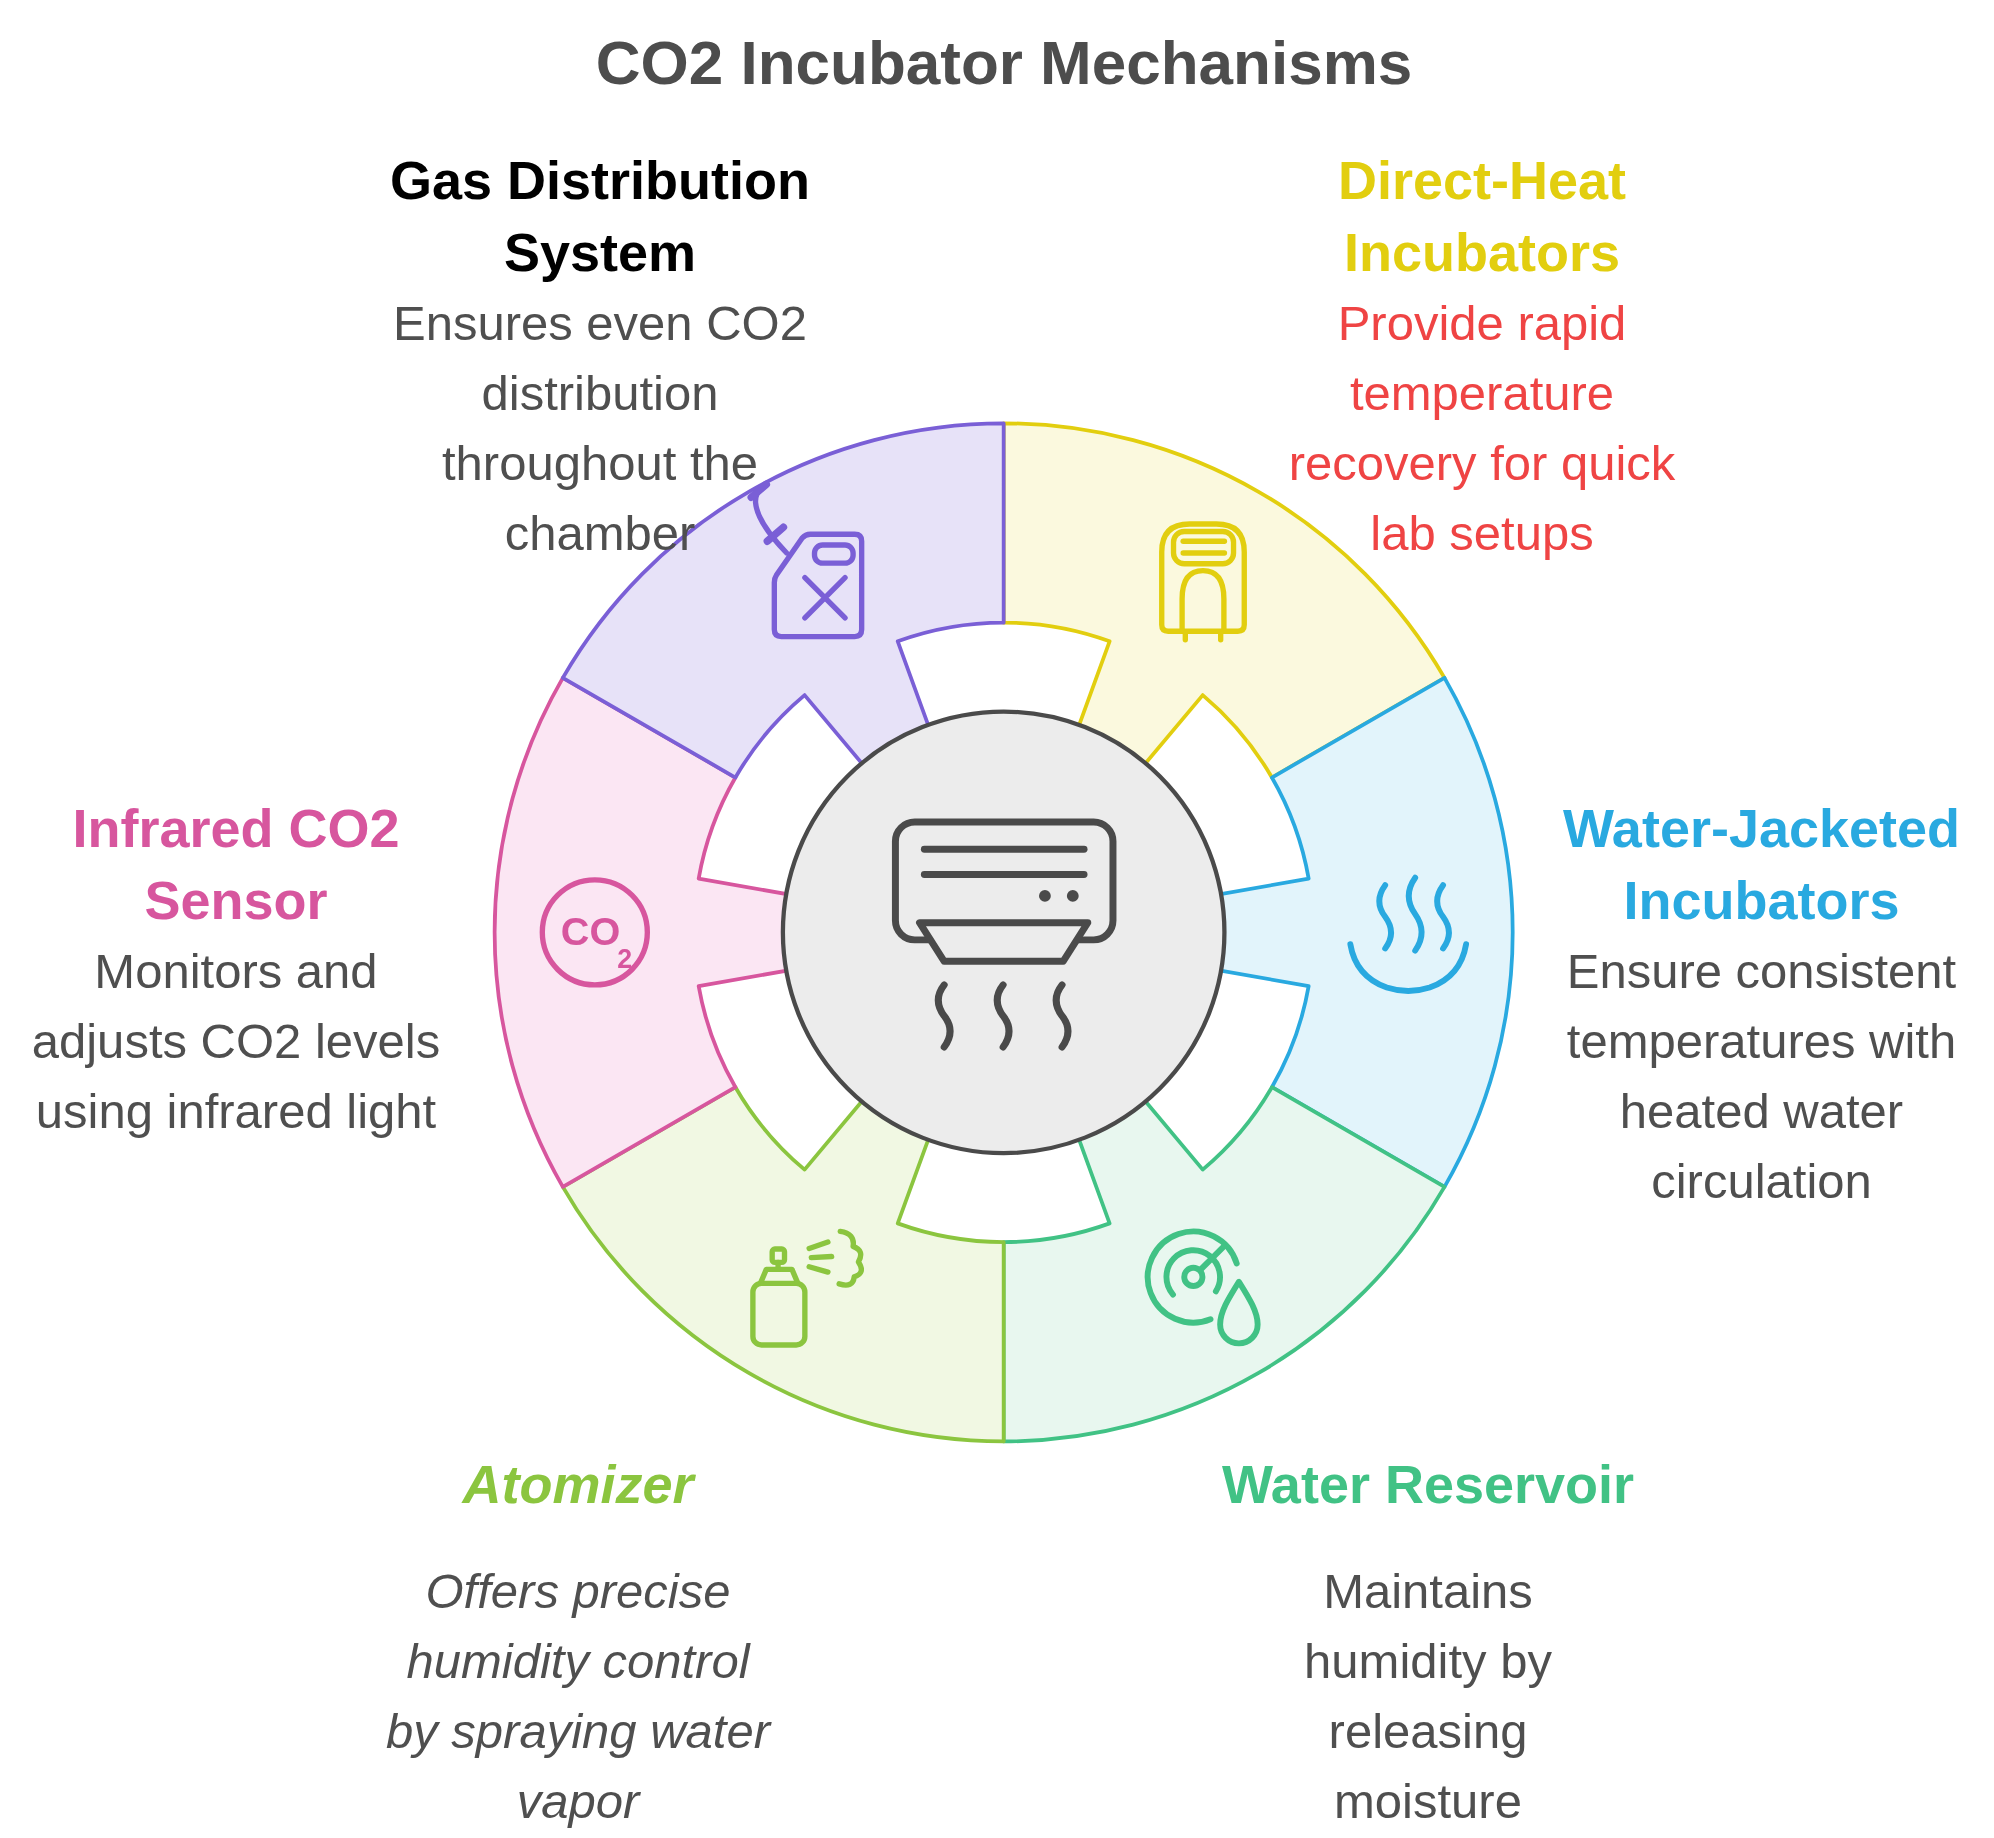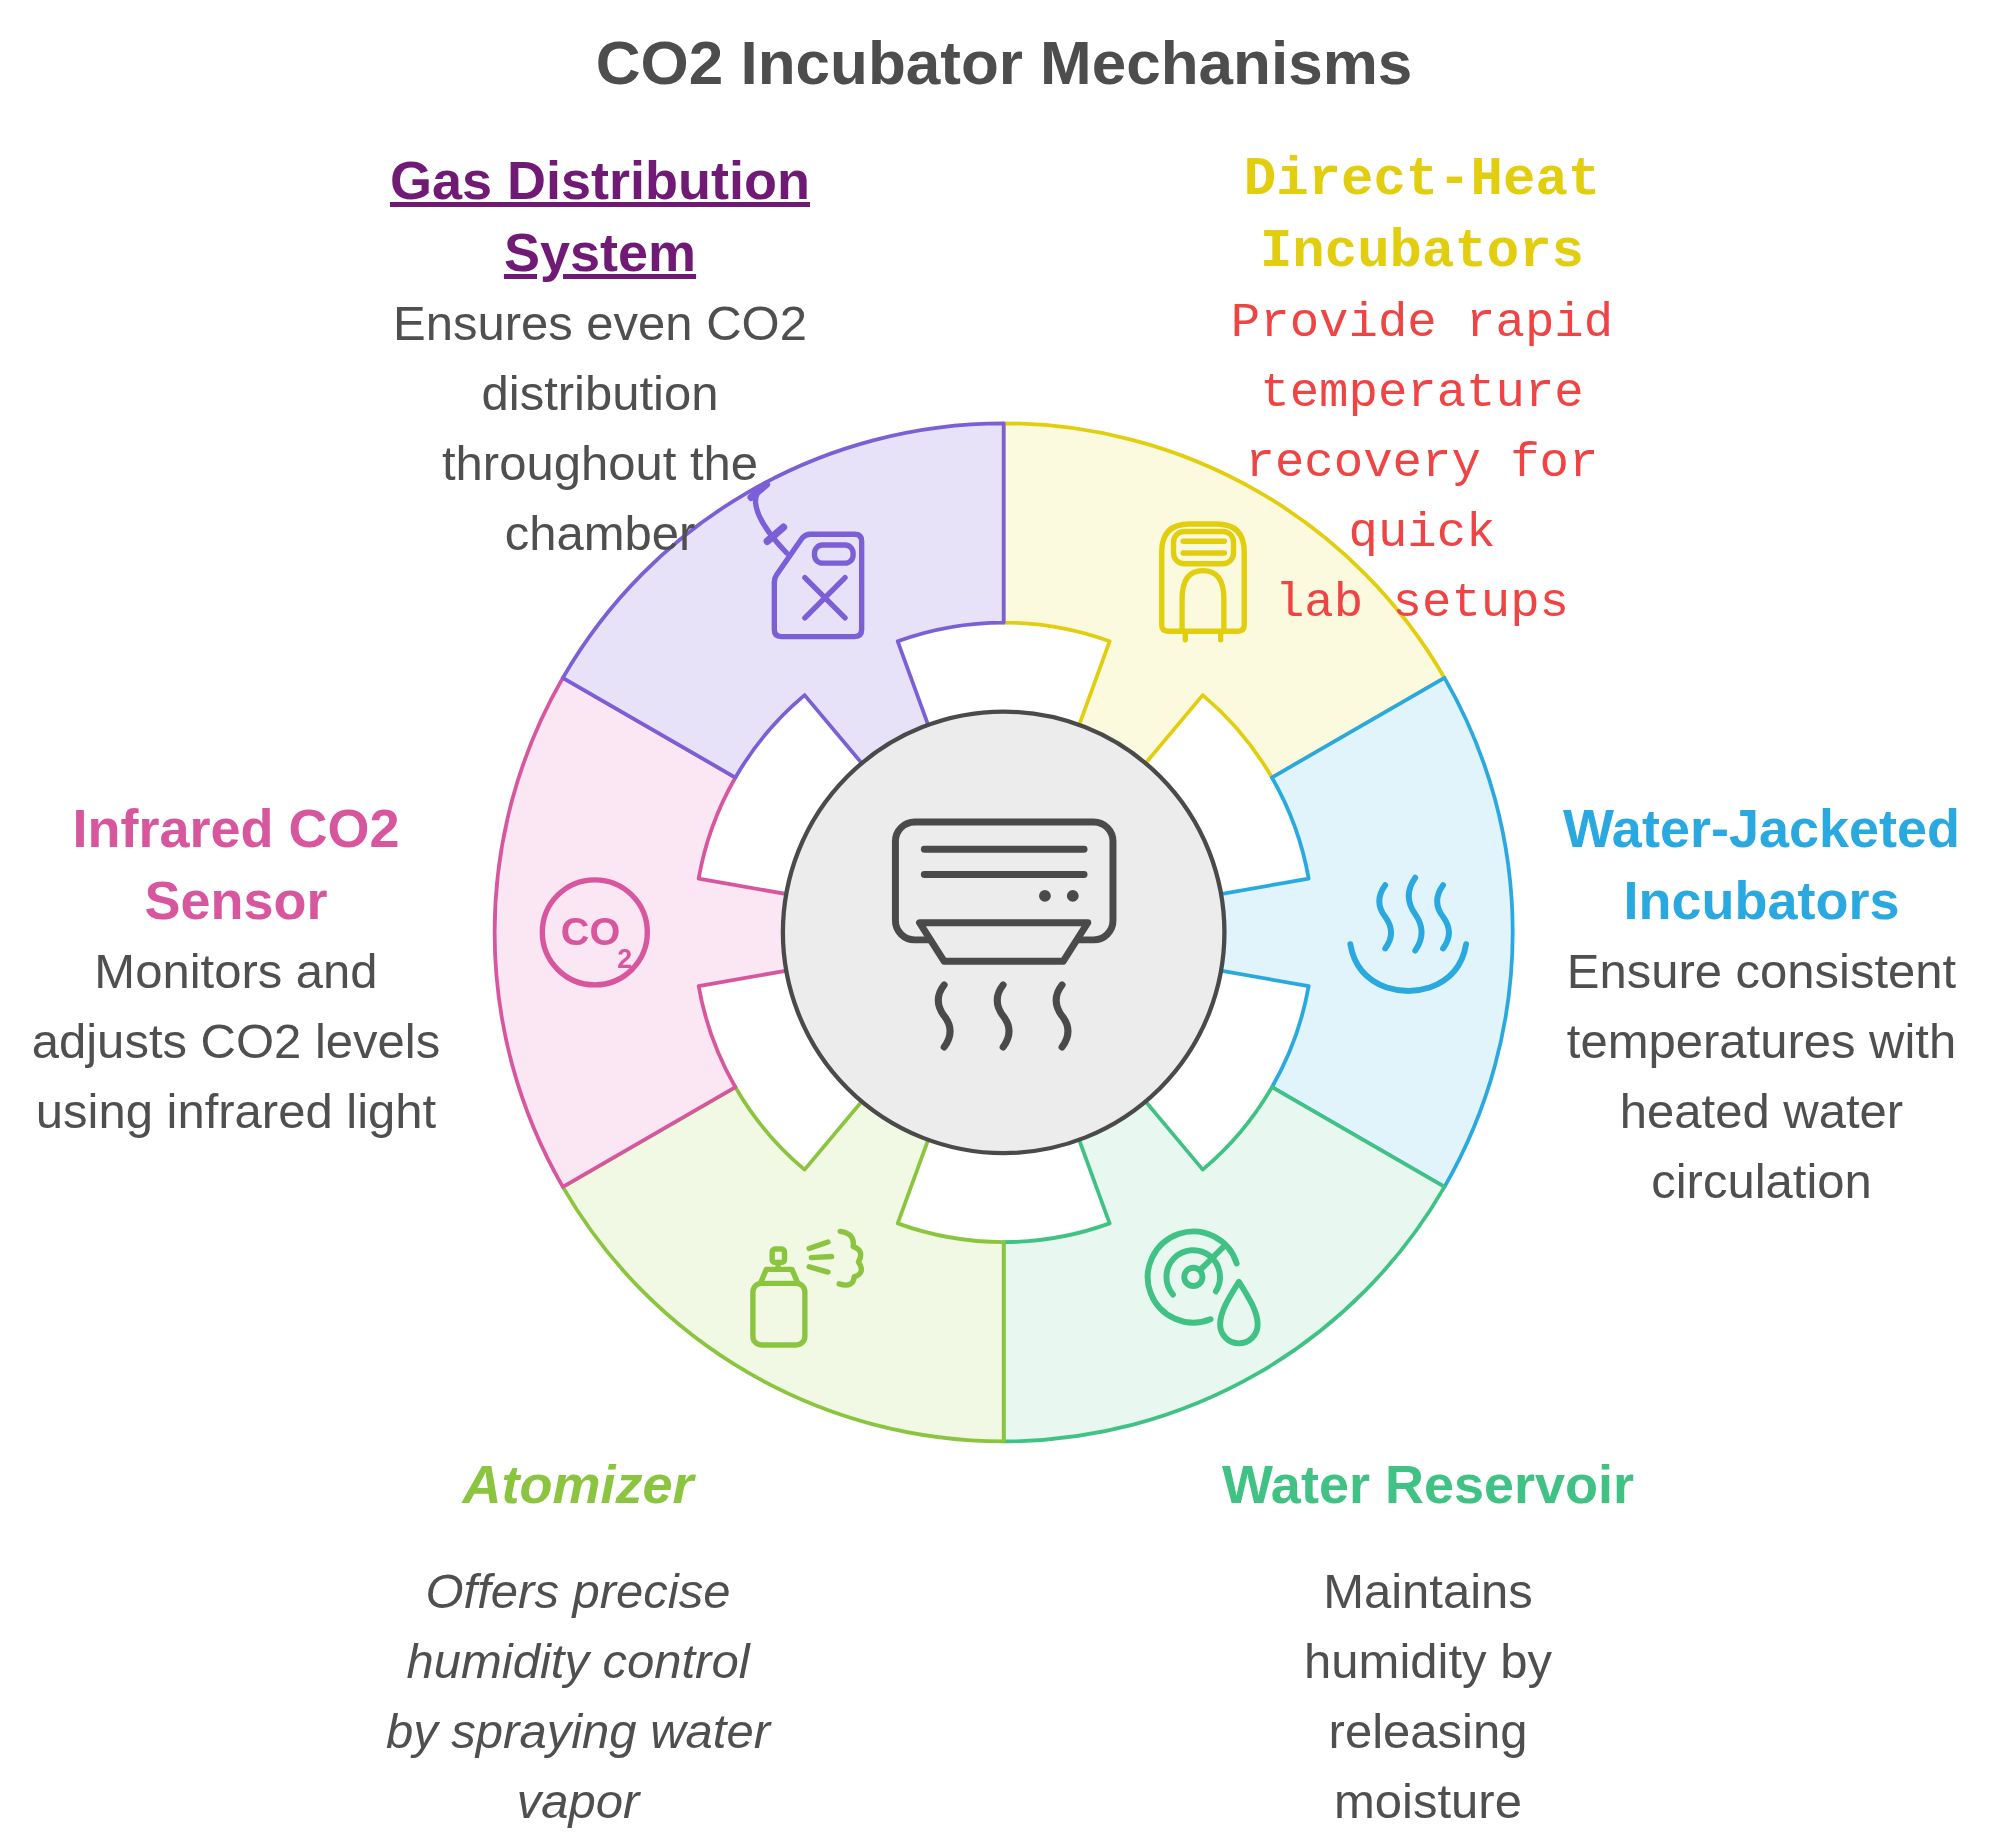--- a/index.html
+++ b/index.html
@@ -11,21 +11,21 @@
     position:absolute;left:468px;top:27px;width:1072px;text-align:center;
     font-size:62px;font-weight:bold;letter-spacing:0;
   }
   #wheel-svg{position:absolute;left:0;top:0;width:1995px;height:1839px;}
   .label-block{position:absolute;text-align:center;}
   .label-block .heading{font-size:54px;font-weight:bold;line-height:72px;}
   .label-block .body{font-size:49px;line-height:70px;}
   .label-block .heading span{display:block;}
   .label-block .body span{display:block;}
   .block-gas{left:359px;top:144px;width:482px;}
-  .block-direct{left:1181px;top:144px;width:482px;font-family:Liberation Mono, monospace;}
+  .block-direct{left:1241px;top:144px;width:482px;}
   .block-waterjacket{left:1534px;top:792px;width:455px;}
   .block-infrared{left:0px;top:792px;width:472px;}
   .block-atomizer{left:337px;top:1448px;width:482px;font-style:italic;}
   .block-reservoir{left:1187px;top:1448px;width:482px;}
   .block-atomizer .body,.block-reservoir .body{margin-top:36px;}
 </style>
 </head>
 <body>
 
 <div class="page-title" style="color: rgb(77, 77, 77);">CO2 Incubator Mechanisms</div>
@@ -101,21 +101,21 @@
   </g>
 
   <g stroke-linecap="round" stroke-linejoin="round" stroke="#D7569E">
     <circle cx="1110" cy="1740" r="98" fill="none" stroke-width="10"></circle>
     <text x="1102" y="1764" text-anchor="middle" stroke="none" font-family="Liberation Sans, DejaVu Sans, sans-serif" font-size="74" font-weight="bold" fill="#D7569E">CO</text>
     <text x="1166" y="1806" text-anchor="middle" stroke="none" font-family="Liberation Sans, DejaVu Sans, sans-serif" font-size="50" font-weight="bold" fill="#D7569E">2</text>
   </g>
 </svg>
 
 <div class="label-block block-gas">
-  <div class="heading" style="color: #701a75; text-decoration: underline;">
+  <div class="heading" style="color: #000000;">
     <span>Gas Distribution</span>
     <span>System</span>
   </div>
   <div class="body" style="color: rgb(79, 79, 79);">
     <span>Ensures even CO2</span>
     <span>distribution</span>
     <span>throughout the</span>
     <span>chamber</span>
   </div>
 </div>

